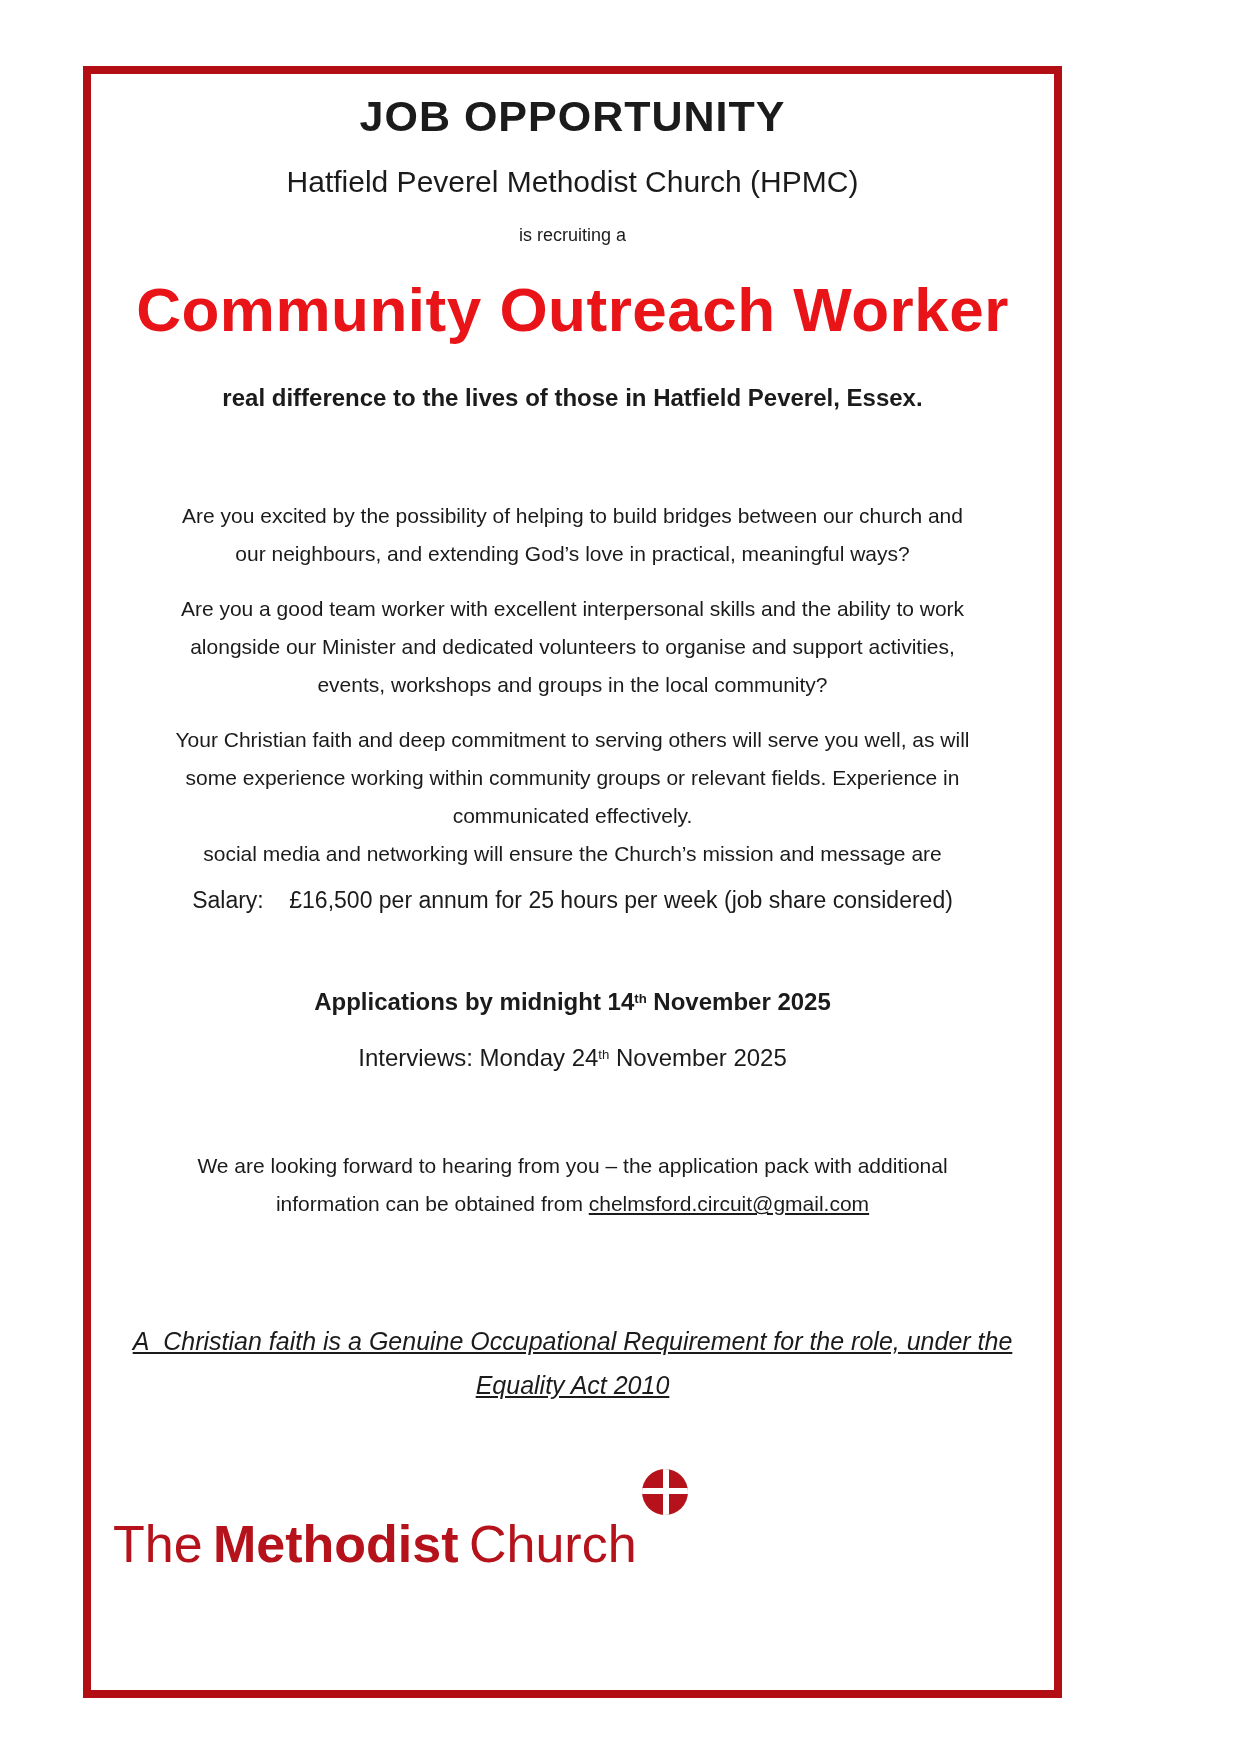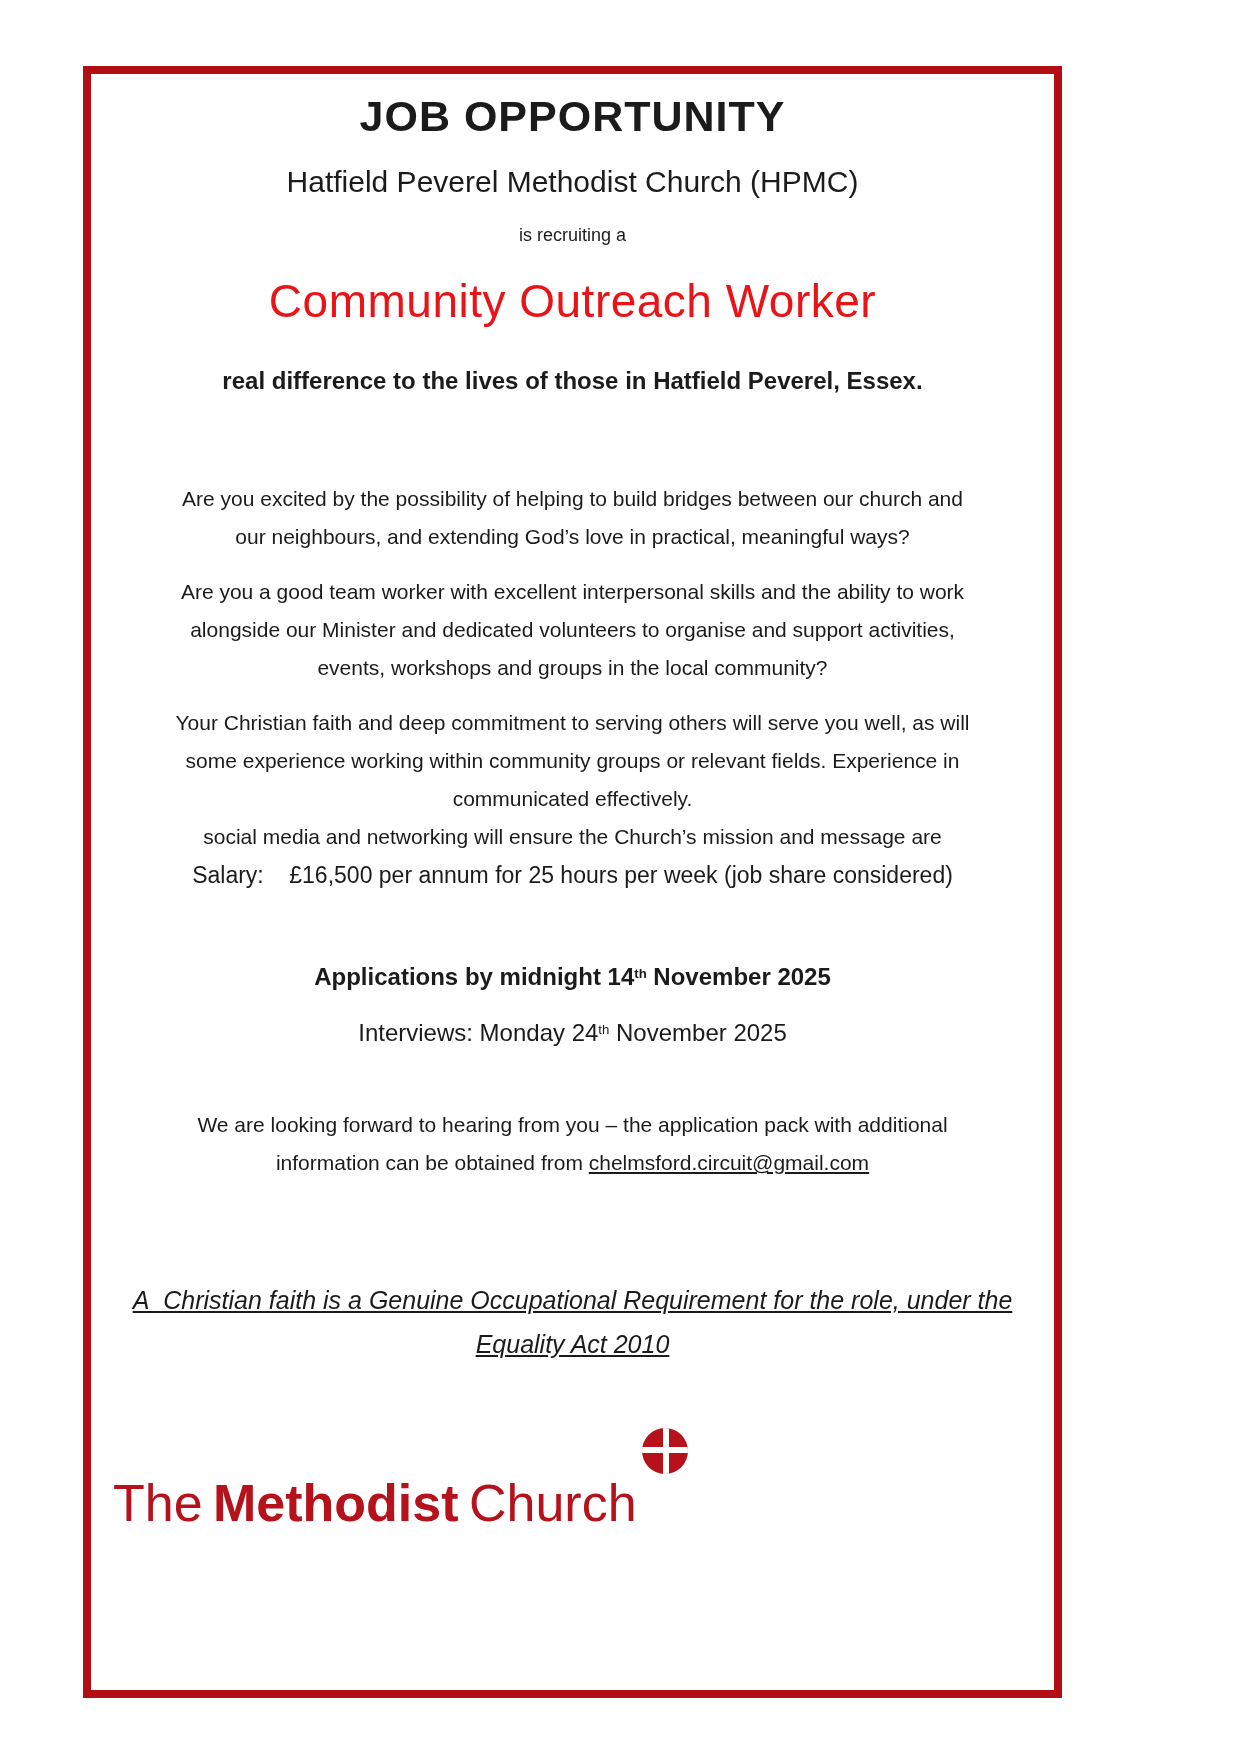--- a/index.html
+++ b/index.html
@@ -9,32 +9,32 @@
   }
   .frame{
     position:absolute;left:83px;top:66px;width:979px;height:1632px;
     box-sizing:border-box;border:8px solid var(--border-red,#b20e13);
     text-align:center;padding:0 22px;
   }
   .ln{display:block;white-space:nowrap;}
   .title{font-size:43px;font-weight:700;margin:18px 0 0;letter-spacing:1px;}
   .org{font-size:30px;margin-top:24px;}
   .recruiting{font-size:18px;margin-top:26px;}
-  .role{font-size:46px;font-weight:400;color:var(--accent-red,#e81418);margin-top:28px;letter-spacing:0.5px;}
+  .role{font-size:62px;font-weight:700;color:var(--accent-red,#e81418);margin-top:28px;letter-spacing:0.5px;}
   .intro{margin-top:34px;font-weight:700;font-size:24px;line-height:38px;}
   .para{font-size:21px;line-height:38px;}
   .p-first{margin-top:80px;}
   .para + .para{margin-top:17px;}
   .single{font-size:23px;line-height:38px;white-space:nowrap;}
-  .salary{margin-top:0;}
+  .salary{margin-top:8px;}
   .contract{margin-top:14px;}
   .apps{margin-top:64px;font-weight:700;font-size:24px;}
   .interviews{margin-top:14px;font-size:24px;}
   sup{font-size:0.55em;vertical-align:baseline;position:relative;top:-0.5em;}
-  .closing{margin-top:50px;}
+  .closing{margin-top:66px;}
   .email{color:inherit;text-decoration:underline;cursor:pointer;}
   .legal{margin-top:96px;font-size:25px;font-style:italic;line-height:44px;}
   .legal .ln{text-decoration:underline;}
   .logo-wrap{margin-top:108px;display:flex;justify-content:flex-start;}
   .logo-text{position:relative;display:inline-block;font-size:52px;line-height:1.15;color:var(--logo-red,#b5121b);}
   .lt{display:inline-block;}
   .lt + .lt{margin-left:0.2em;}
   .lt-b{font-weight:700;}
   .orb{
     position:absolute;left:100%;margin-left:5px;top:-46px;width:46px;height:46px;

